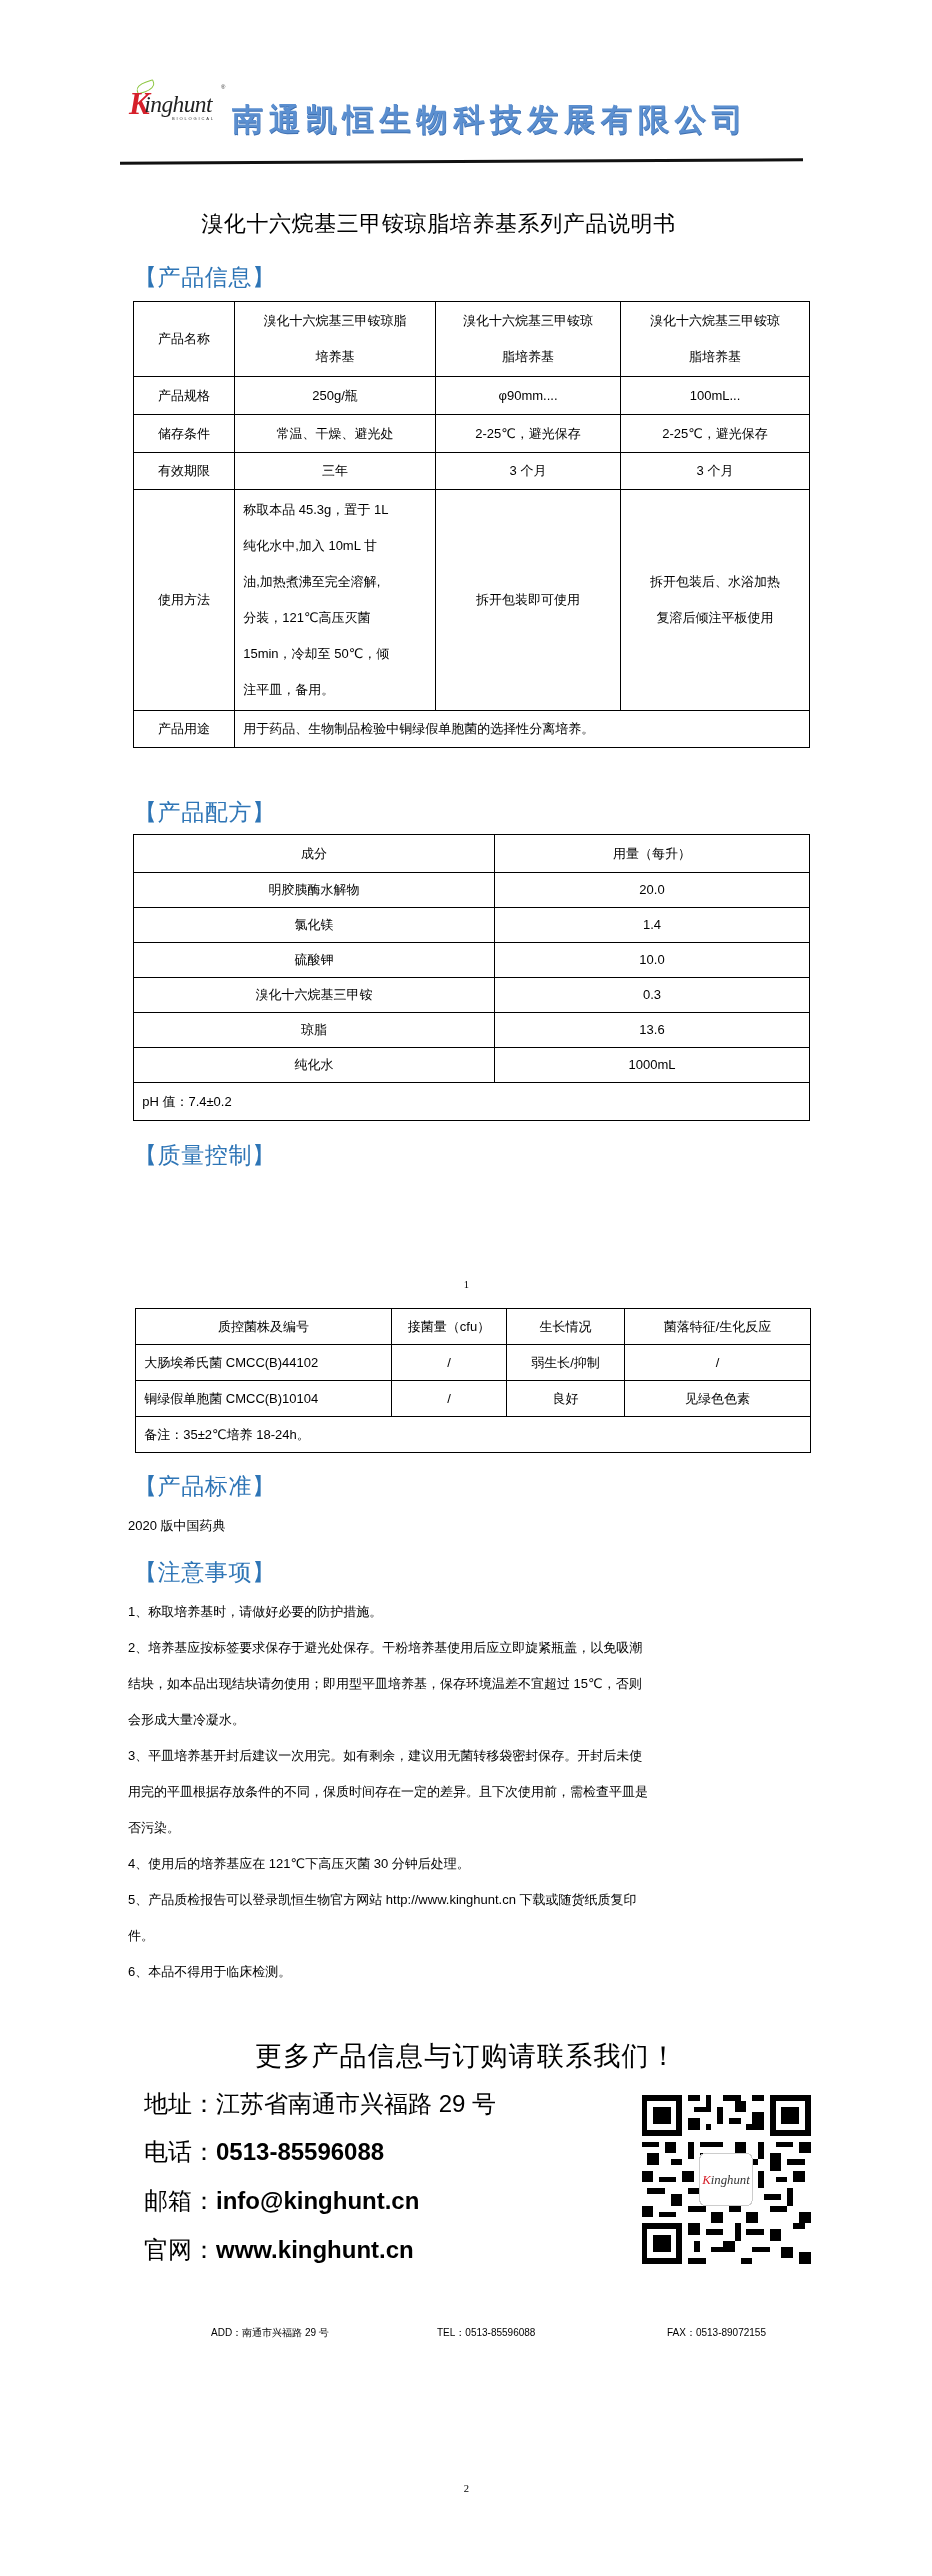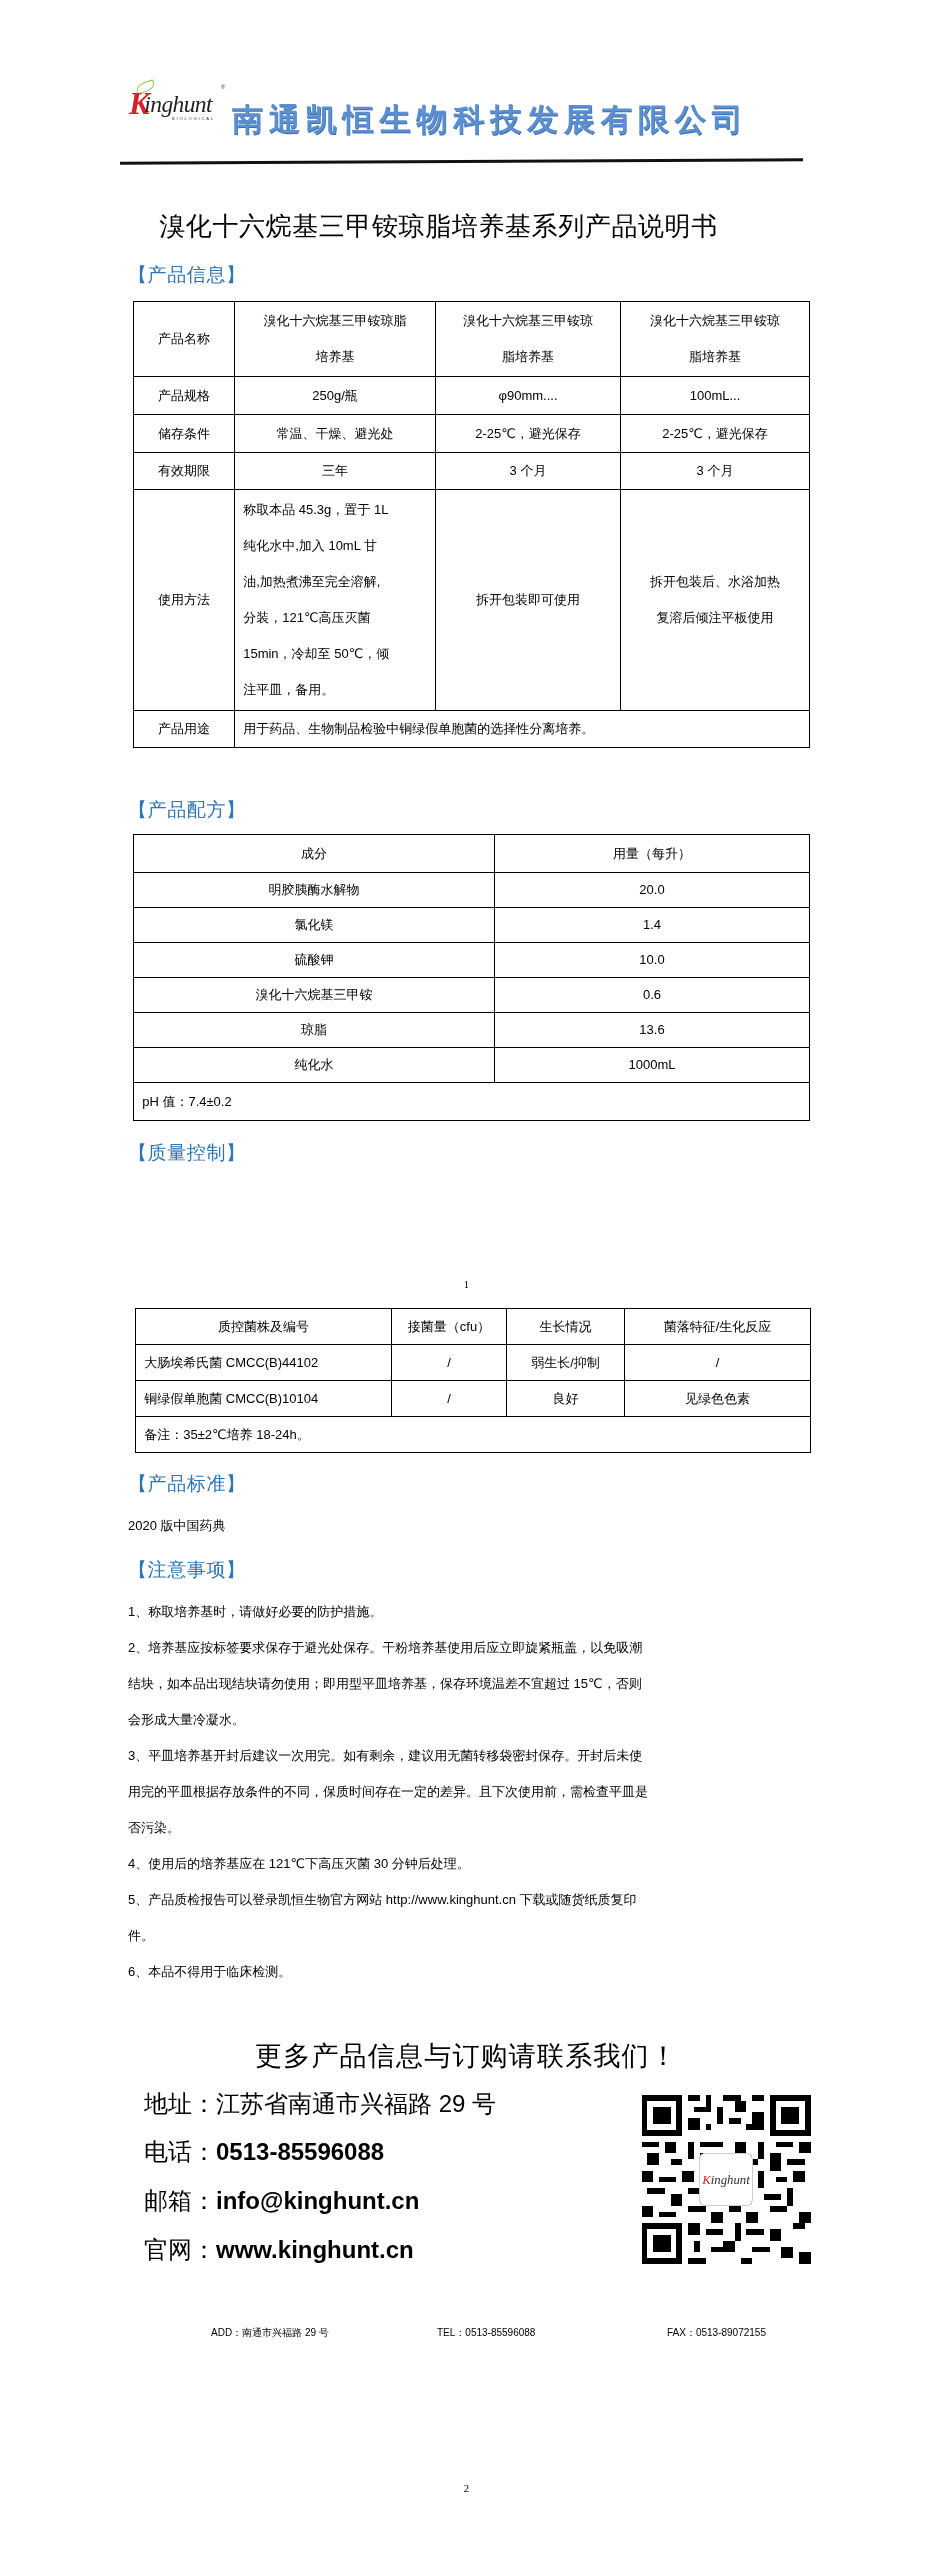--- a/index.html
+++ b/index.html
@@ -14,22 +14,22 @@
              font-size: 23.5px; color:#222; line-height:1; letter-spacing:-0.6px; }
   #logo .bio { position:absolute; left:43px; top:34px; font-size:4.1px; letter-spacing:1.8px; color:#333; }
   #logo .reg { position:absolute; left:92px; top:2.4px; font-size:5.9px; color:#333; }
   #logo .leaf1 { position:absolute; left:7px; top:0; width:16.5px; height:8.2px; border:1.2px solid #8cc63f;
              border-radius: 60% 10% 60% 10%; transform: rotate(-18deg); }
   #company-name { left: 232px; top: 99px; font-size: 31px; color: #5b8fd0; font-weight: bold;
                   letter-spacing: 5.9px; font-family: "DejaVu Sans", sans-serif; white-space: nowrap;
                   text-shadow: 0.6px 0.6px 0 #3e6fb0; }
   #header-rule { left: 120px; top: 160px; width: 683px; height: 2.9px; background: #111;
                  transform: skewY(-0.3deg); }
-  #doc-title { left: 0; width: 877px; top: 209px; text-align: center; font-size: 26px; letter-spacing: 0.6px; }
-  .section { font-size: 19px; color: #2e75b6; left: 128px; letter-spacing: 0.6px; white-space: nowrap; }
+  #doc-title { left: 0; width: 877px; top: 209px; text-align: center; font-size: 22px; letter-spacing: 0.6px; }
+  .section { font-size: 23px; color: #2e75b6; left: 134px; letter-spacing: 0.6px; white-space: nowrap; }
 
   table { border-collapse: collapse; position: absolute; table-layout: fixed; }
   td { border: 1.2px solid #000; text-align: center; vertical-align: middle; font-size: 13px;
        line-height: 36px; padding: 0 3.5px; }
   td.left { text-align: left; padding-left: 8.2px; }
   #info-table { left: 133px; top: 301px; width: 676px; }
   #info-table td { line-height: 36px; }
   #info-table td.multi { line-height: 36px; text-align: left; padding: 0 3.5px 0 8.2px; }
   #recipe-table { left: 133px; top: 834px; width: 676px; }
   #recipe-table td { height: 34px; line-height: 34px; }
@@ -146,21 +146,21 @@
   <tr>
         <td>氯化镁</td>
         <td>1.4</td>
       </tr>
   <tr>
         <td>硫酸钾</td>
         <td>10.0</td>
       </tr>
   <tr>
         <td>溴化十六烷基三甲铵</td>
-        <td>0.6</td>
+        <td>0.3</td>
       </tr>
   <tr>
         <td>琼脂</td>
         <td>13.6</td>
       </tr>
   <tr>
         <td>纯化水</td>
         <td>1000mL</td>
       </tr>
   <tr style="height:38px">

